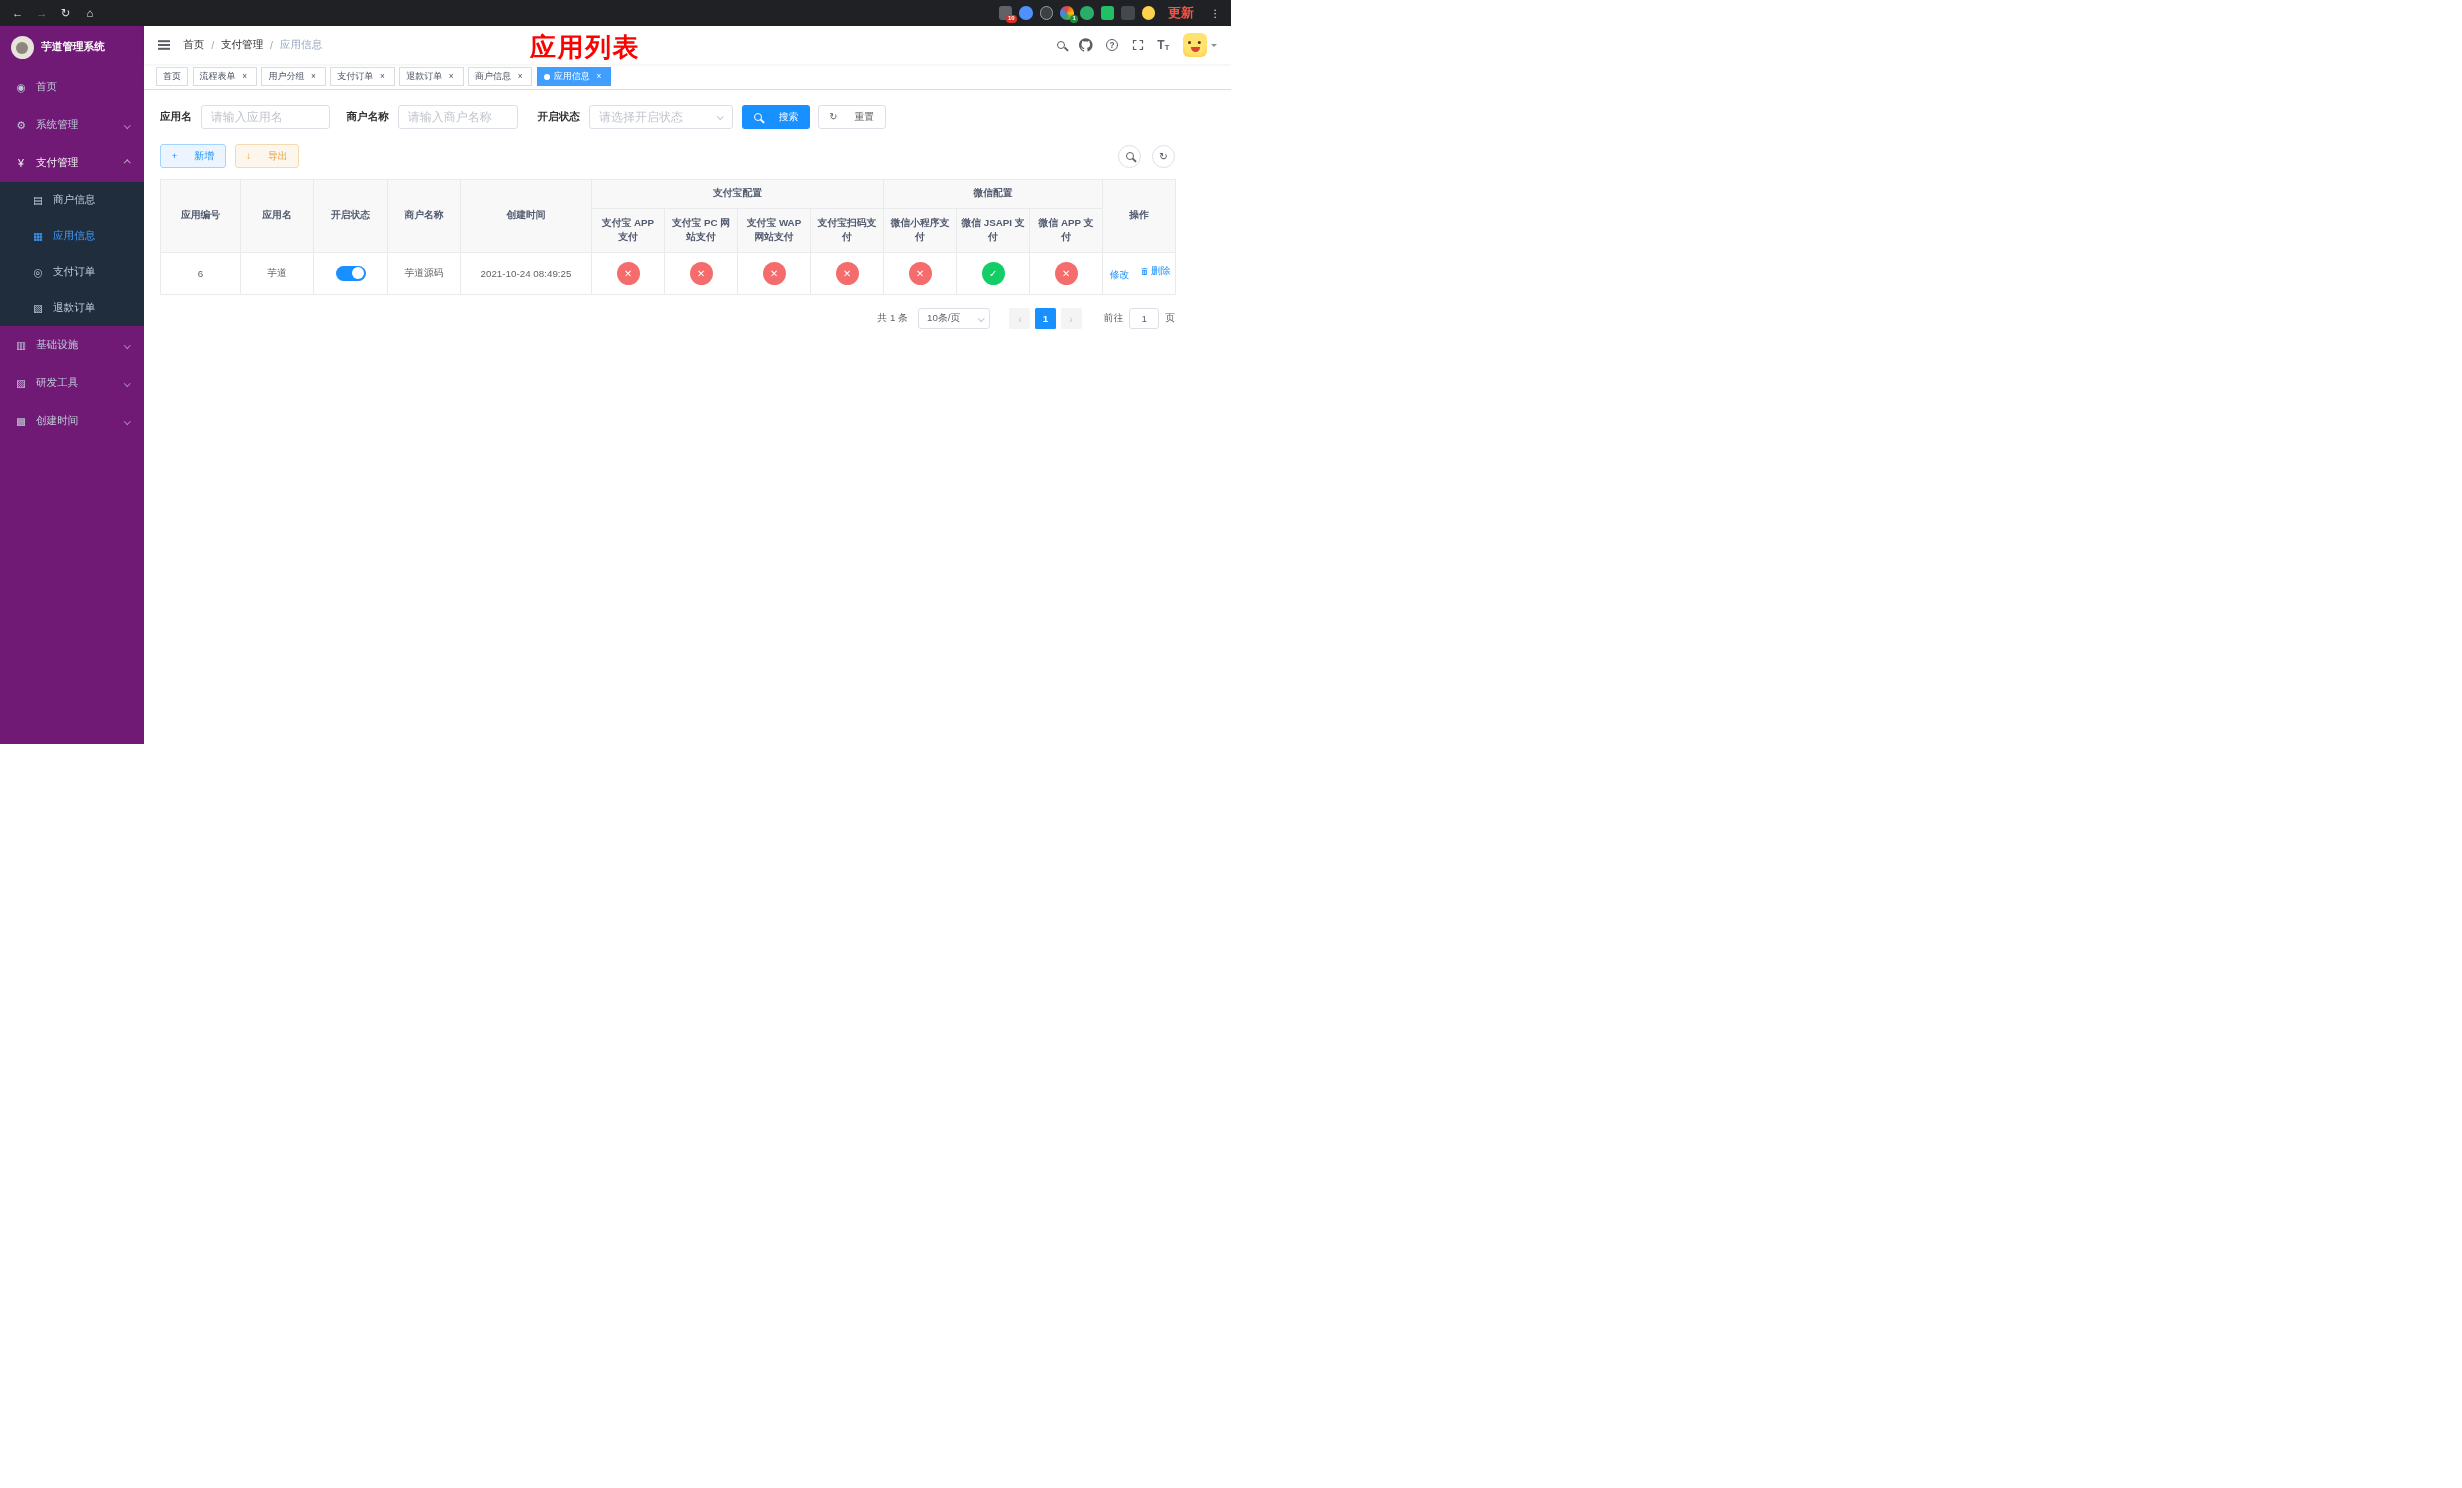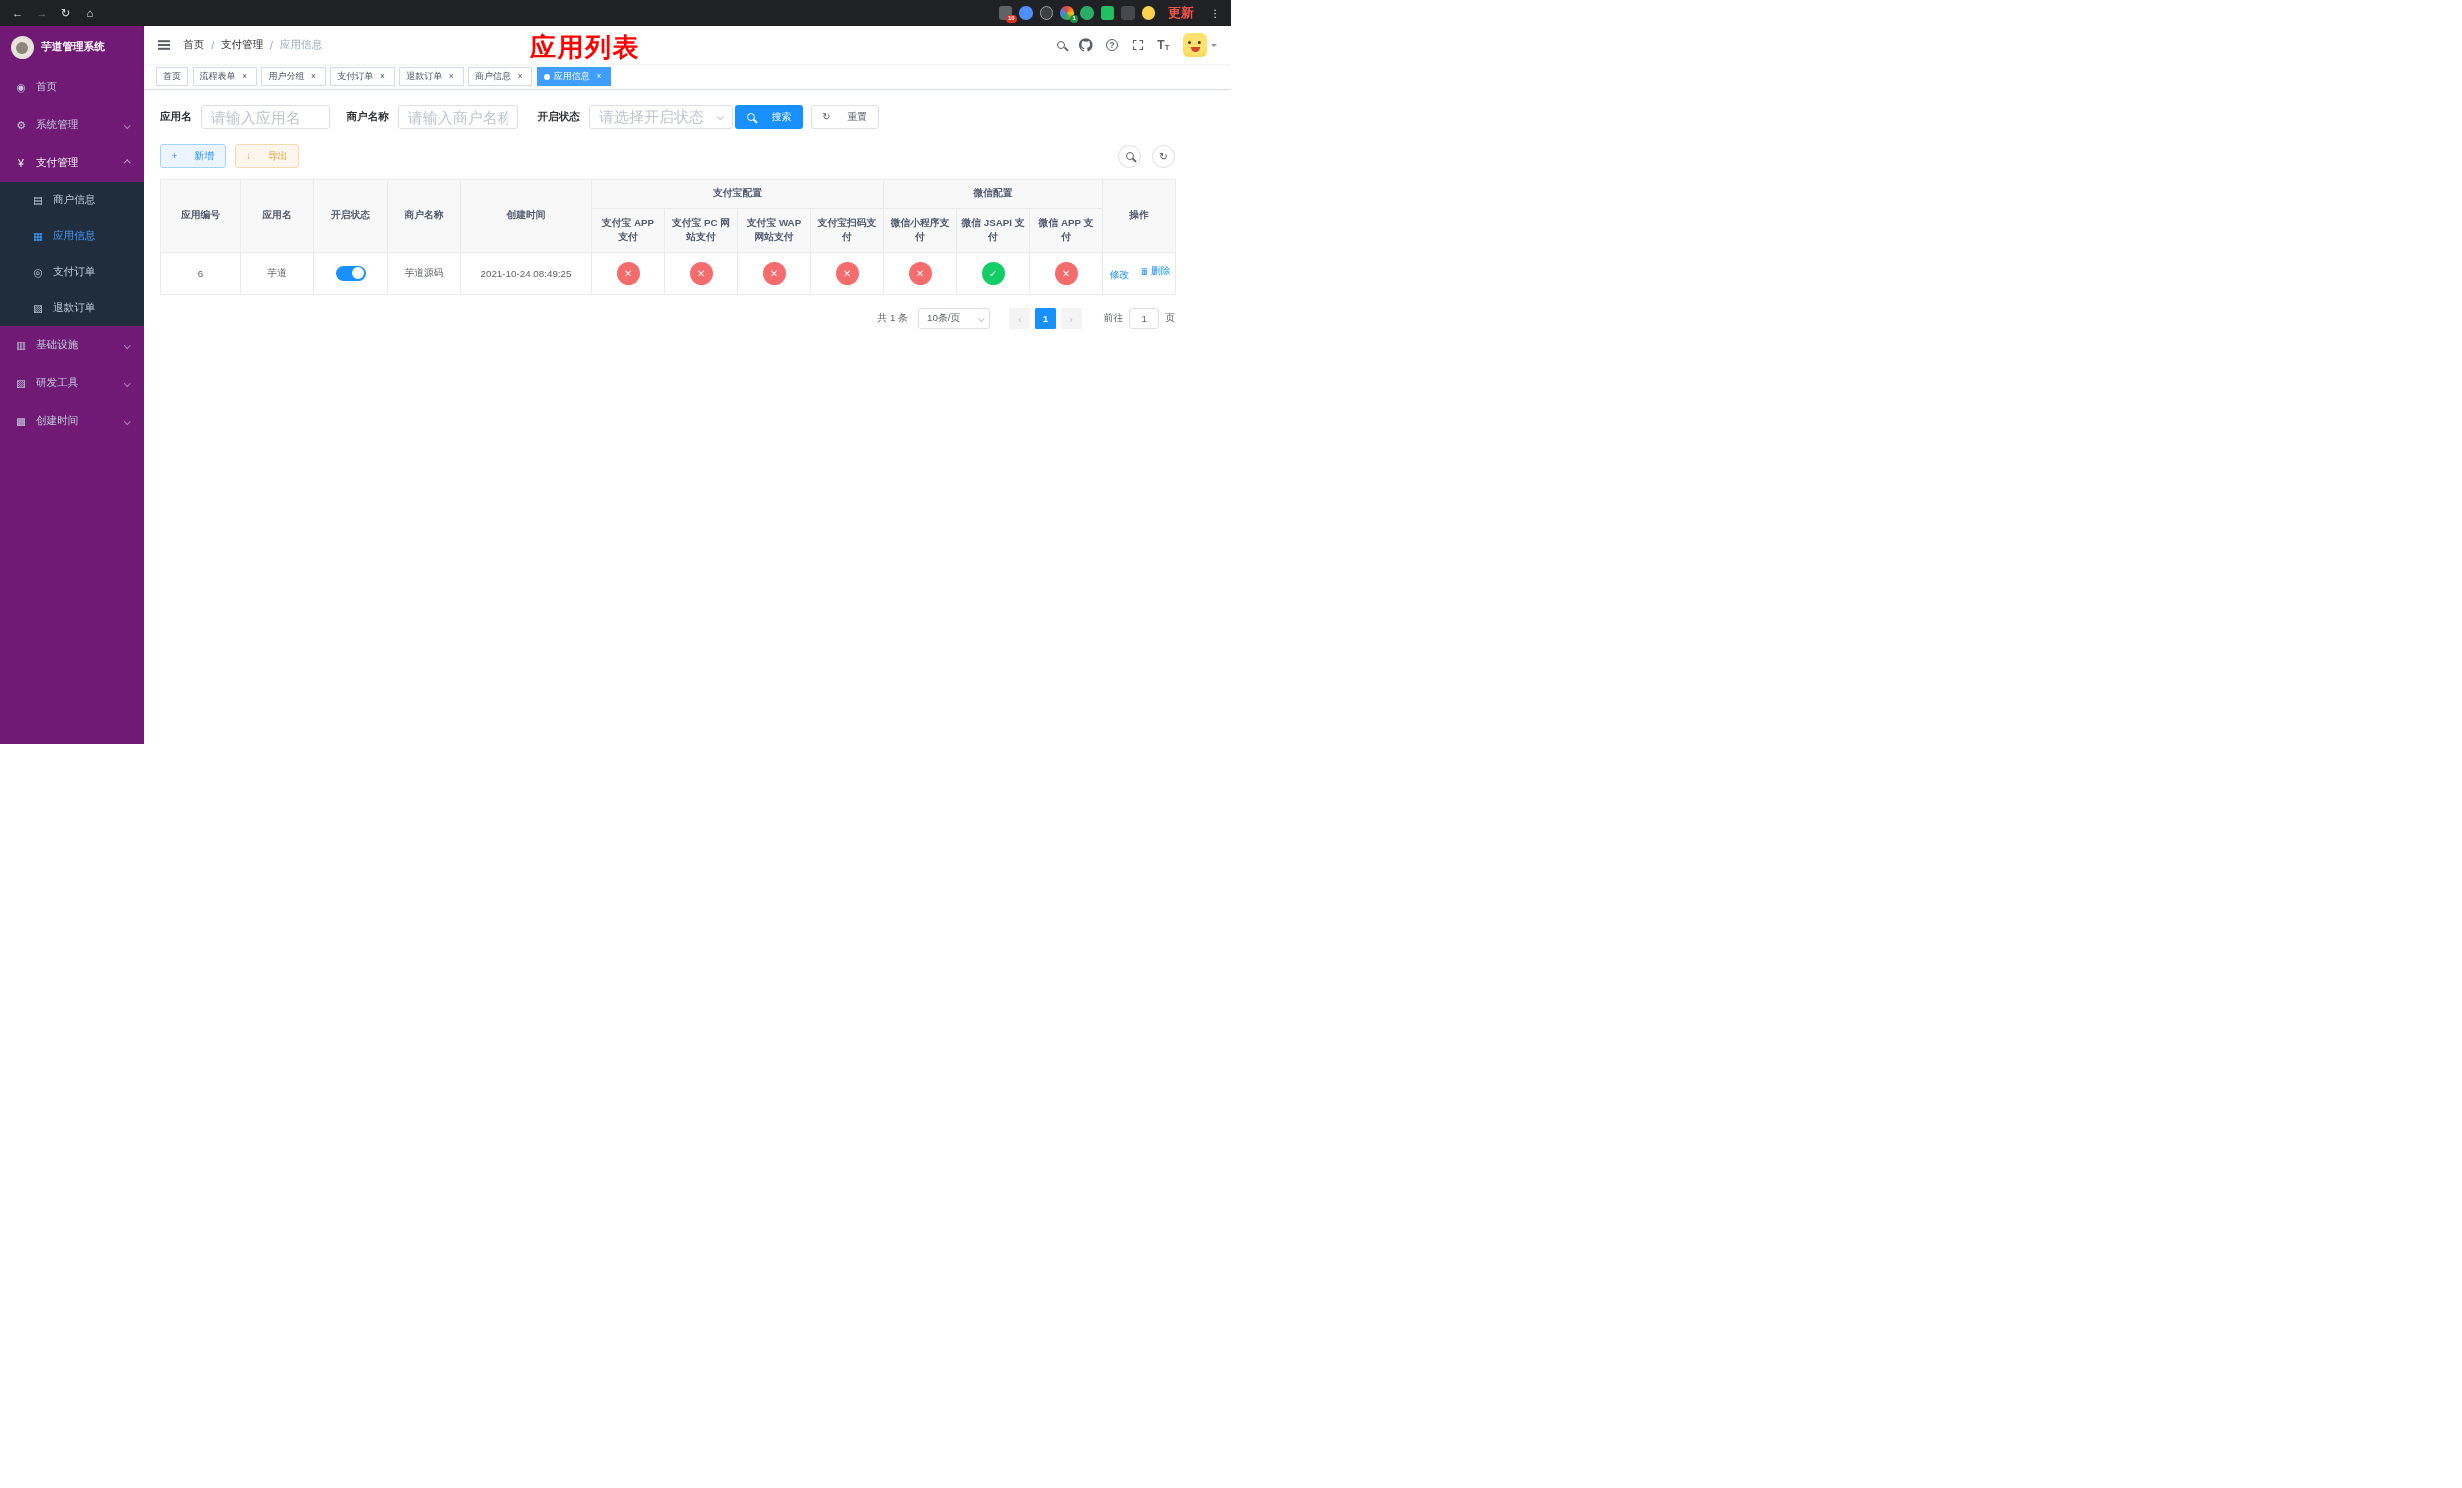--- a/index.html
+++ b/index.html
@@ -83,26 +83,26 @@
   .tag .tclose { width:10.6px; height:10.6px; border-radius:50%; display:flex; align-items:center; justify-content:center;
                  font-size:8.3px; line-height:1; }
   .tag.active { background:#409eff; border-color:#409eff; color:#fff; }
   .tag-dot { width:6px; height:6px; border-radius:50%; background:#fff; flex:none; }
 
   
   .content { flex:1; padding:15px 15px 0 16px; overflow:hidden; }
   .page-inner { width:1015px; }
   .filter-row { display:flex; align-items:center; margin-bottom:15px; }
   .f-label { font-size:10.6px; font-weight:700; color:#303133; margin-right:9px; white-space:nowrap; }
-  .f-input, .f-select { height:24px; border:0.8px solid #dcdfe6; border-radius:3px; padding:0 9px; font-size:15px;
+  .f-input, .f-select { height:24px; border:0.8px solid #dcdfe6; border-radius:3px; padding:0 9px; font-size:12px;
               color:#606266; font-family:inherit; background:#fff; }
   .f-input::placeholder { color:#c0c4cc; }
   .f-input.app { width:129px; margin-right:16.7px; }
   .f-input.merchant { width:120px; margin-right:19.7px; }
-  .f-select { width:144px; display:flex; align-items:center; justify-content:space-between; color:#c0c4cc; margin-right:2px; cursor:pointer; }
+  .f-select { width:144px; display:flex; align-items:center; justify-content:space-between; color:#c0c4cc; margin-right:9px; cursor:pointer; }
   .sel-caret { width:4.5px; height:4.5px; border-right:1.1px solid #c0c4cc; border-bottom:1.1px solid #c0c4cc; transform:rotate(45deg); margin-top:-2.3px; }
   .btn { height:24px; border-radius:3px; font-size:9.8px; padding:0 10.6px; display:inline-flex; align-items:center;
          gap:17px; cursor:pointer; border:0.8px solid transparent; font-family:inherit; white-space:nowrap; }
   .btn-primary { background:#1890ff; color:#fff; }
   .btn-plain { background:#fff; border-color:#dcdfe6; color:#606266; }
   .btn-add { background:#ecf5ff; border-color:#a3d3ff; color:#1890ff; margin-right:9px; }
   .btn-export { background:#fdf6ec; border-color:#f5dab1; color:#e6a23c; }
   .btn .bicon { font-size:9.8px; line-height:1; }
   .btn-reset { margin-left:7.6px; }
 

